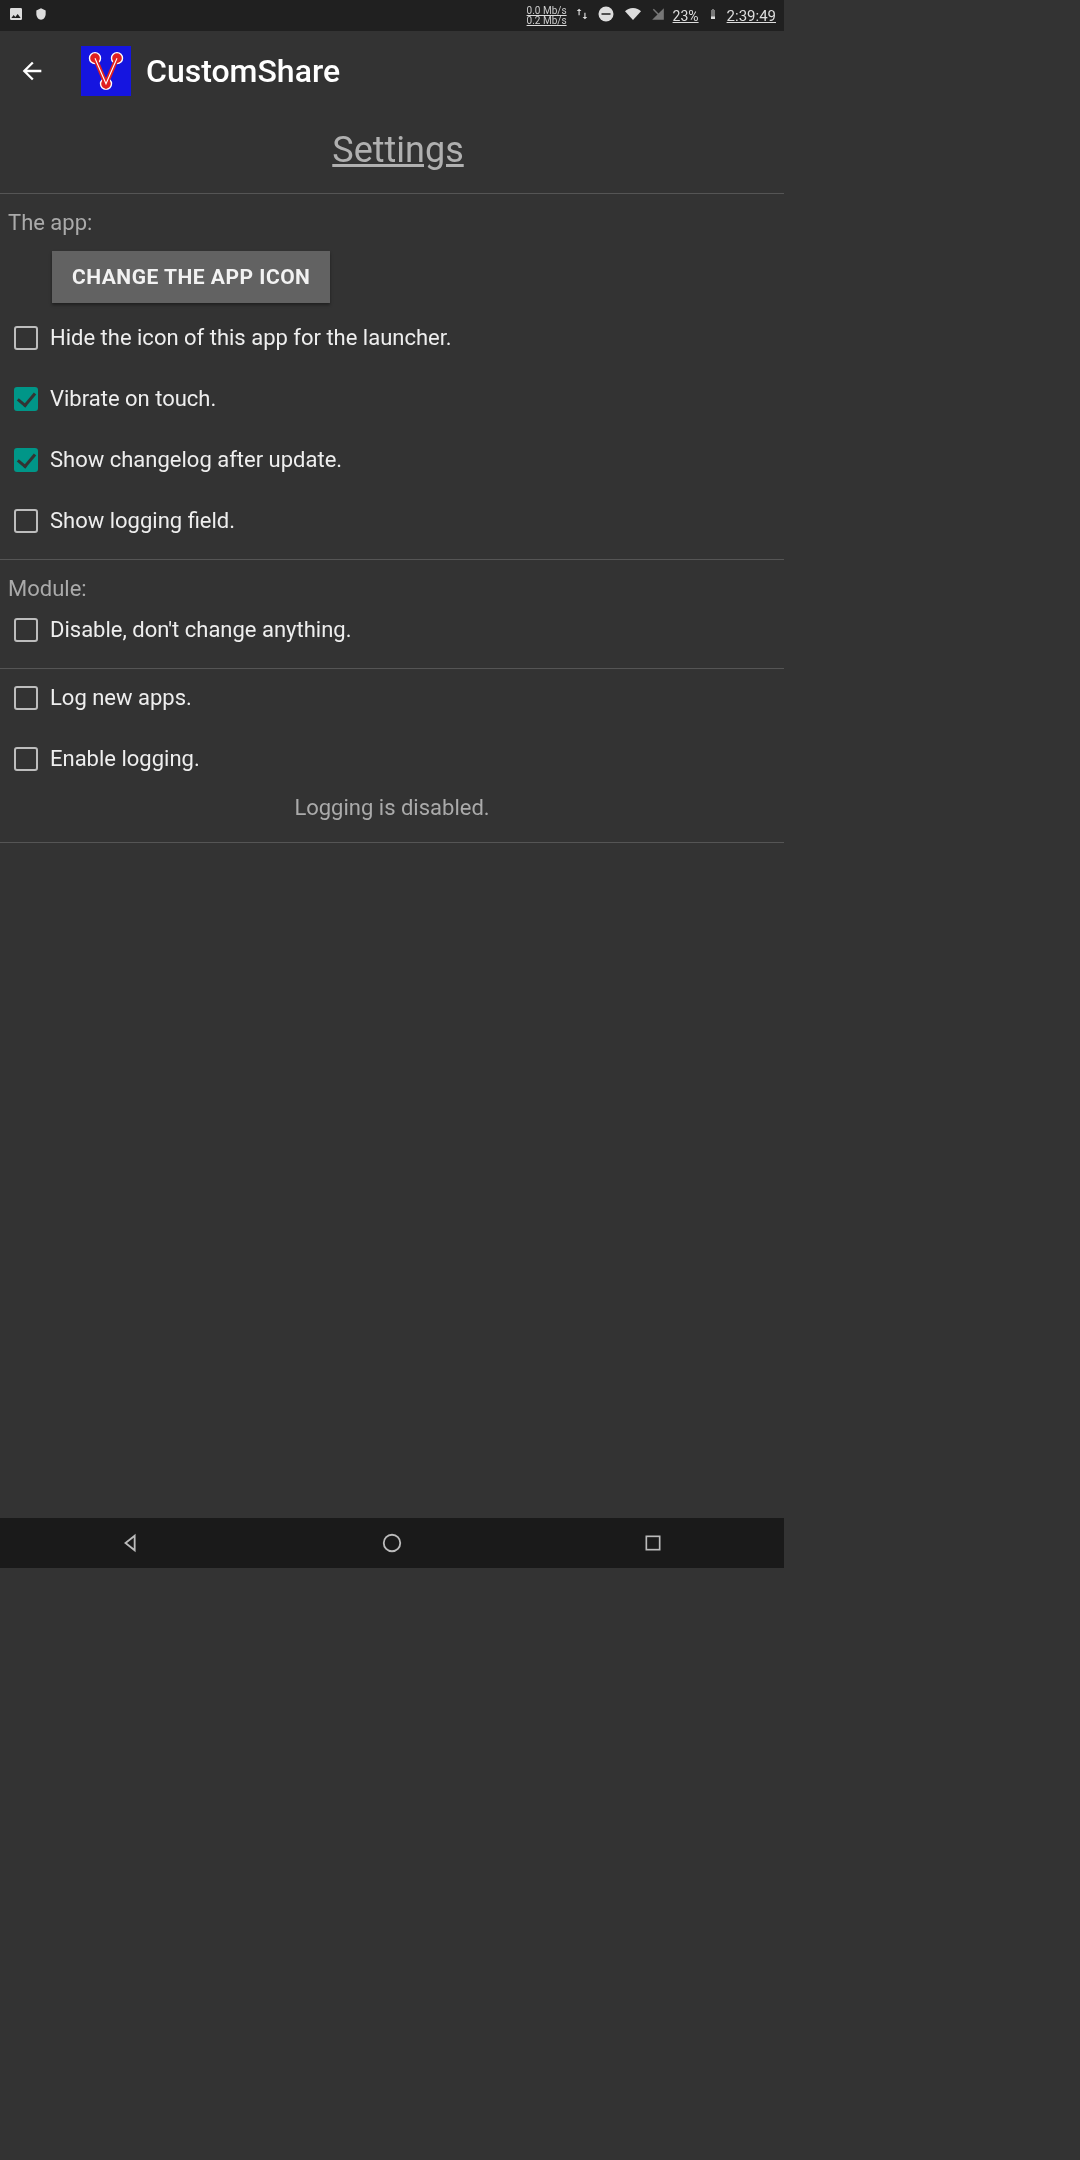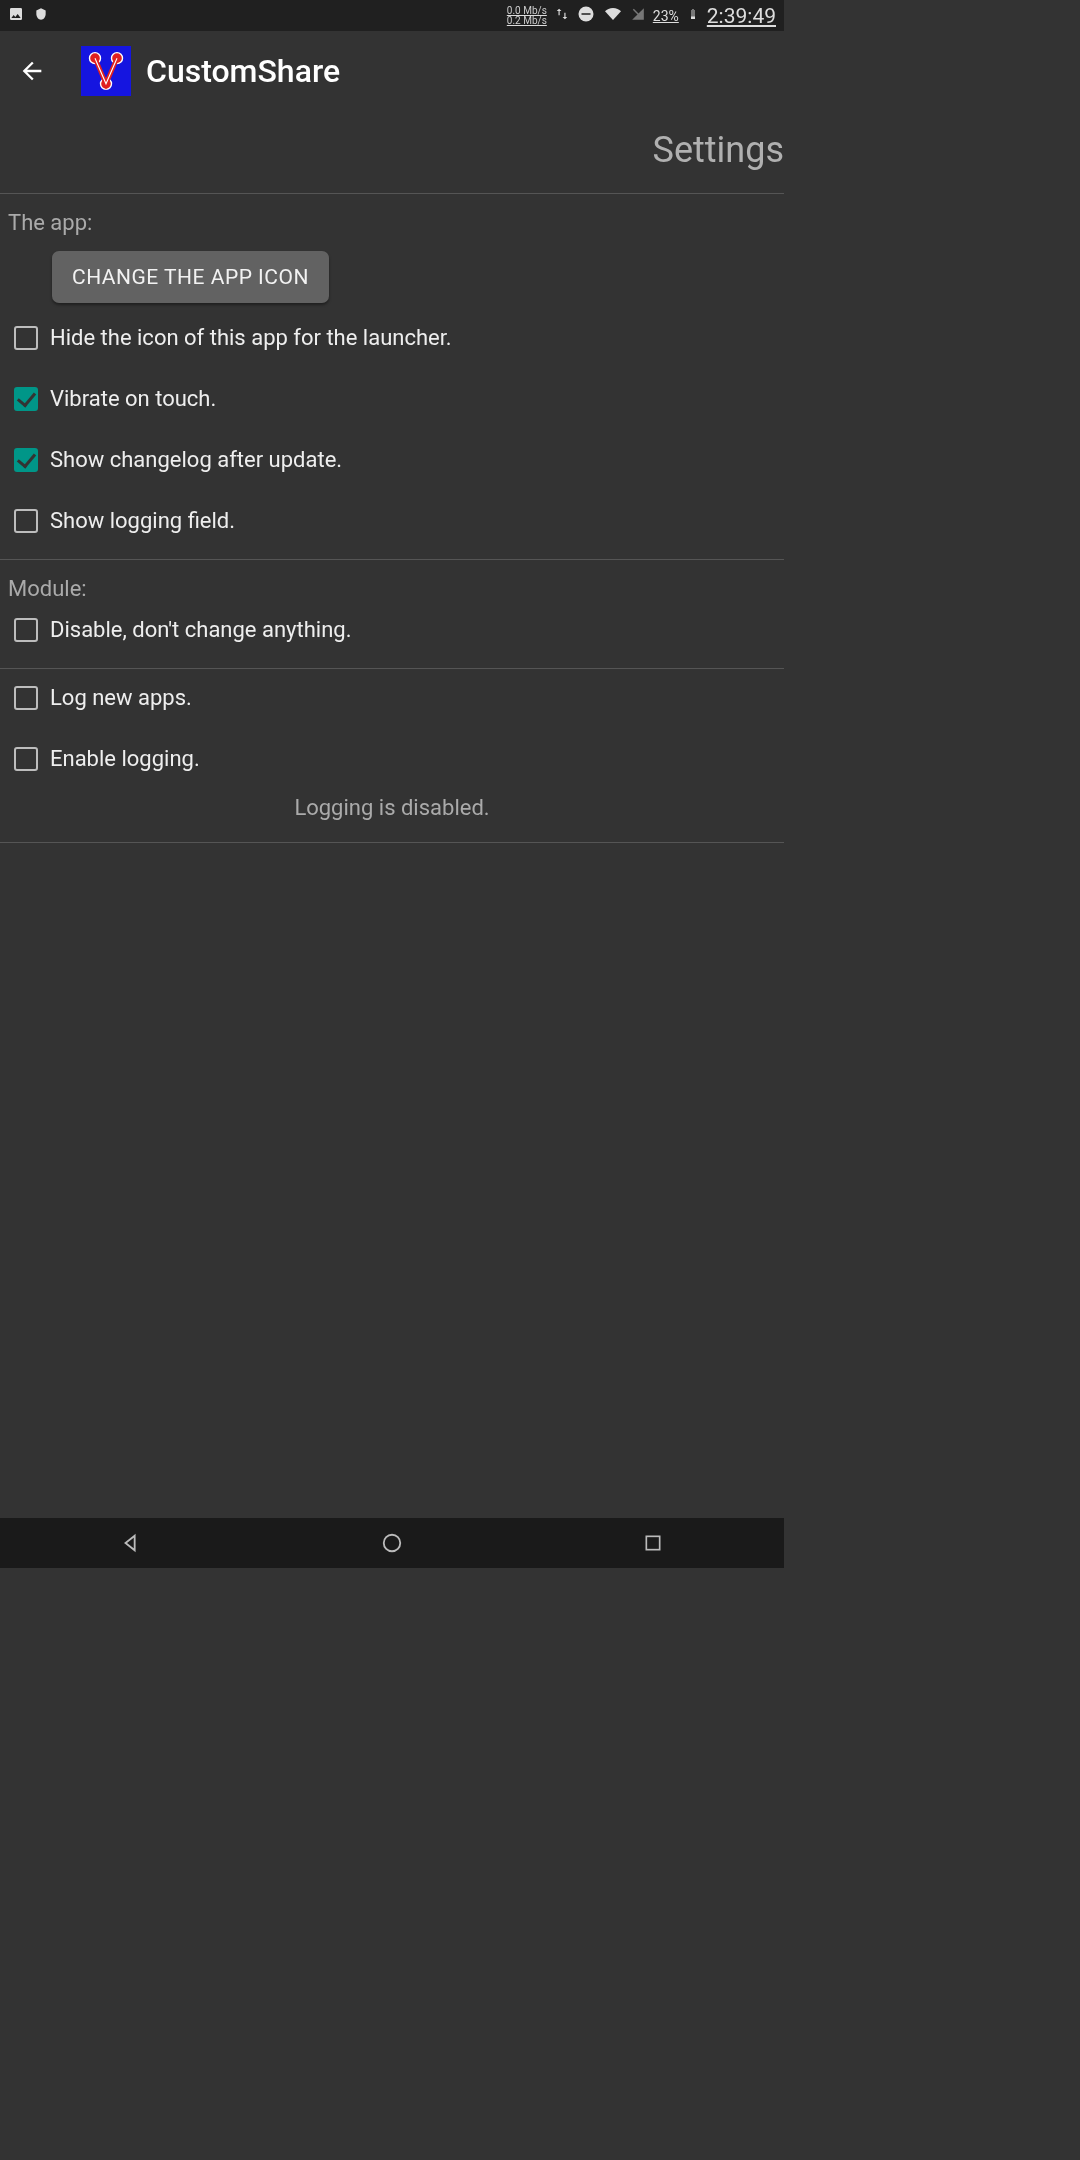--- a/index.html
+++ b/index.html
@@ -41,51 +41,51 @@
   .app-icon {
     width: 50px; height: 50px;
     background: #1515e0;
     display: flex; align-items: center; justify-content: center;
     margin-left: 20px;
   }
   .app-title { font-size: 32px; font-weight: 500; color: #fff; margin-left: 6px;}
 
   
   .page-title {
-    text-align: right;
+    text-align: center;
     font-size: 36px;
     color: #b0b0b0;
     padding: 18px 0 22px 12px;
     border-bottom: 1px solid #555;
     background: #333333;
+    text-decoration: underline;
   }
 
   
   .section {
     border-bottom: 1px solid #555;
     padding: 10px 6px 8px 6px;
     background: #333333;
   }
   .section-label {
     color: #aaa;
     font-size: 22px;
     padding: 6px 2px 10px 2px;
   }
   .raised-btn {
     display: inline-block;
     background: #626262;
     color: #f2f2f2;
     font-size: 21px;
-    font-weight: 400;
+    font-weight: 700;
     letter-spacing: 0.5px;
     padding: 14px 20px;
     margin-left: 46px;
     cursor: pointer;
     box-shadow: 0 2px 3px rgba(0,0,0,0.4);
-    border-radius: 7px;
   }
   .check-row {
     display: flex;
     align-items: center;
     gap: 12px;
     padding: 18px 8px;
   }
   .checkbox {
     width: 24px; height: 24px;
     border: 2.5px solid #bdbdbd;
@@ -173,21 +173,21 @@
           <line x1="4" y1="4" x2="20" y2="20" stroke="#777" stroke-width="2.5"></line>
         </svg>
     </span>
     <span>23%</span>
     <span>
       <svg width="12" height="18" viewBox="0 0 24 24">
           <path fill="#777" d="M16 4h-2V2h-4v2H8v18h8V4z"></path>
           <rect x="8" y="17" width="8" height="5" fill="#ddd"></rect>
         </svg>
     </span>
-    <span style="font-size:21px;">2:39:49</span>
+    <span style="font-size:15px;">2:39:49</span>
   </div>
 </div>
 
 <div class="app-bar">
   <div class="back-btn">
     <svg width="28" height="28" viewBox="0 0 24 24">
         <path fill="#fff" d="M20 11H7.8l5.6-5.6L12 4l-8 8 8 8 1.4-1.4L7.8 13H20z"></path>
       </svg>
   </div>
   <div class="app-icon">

